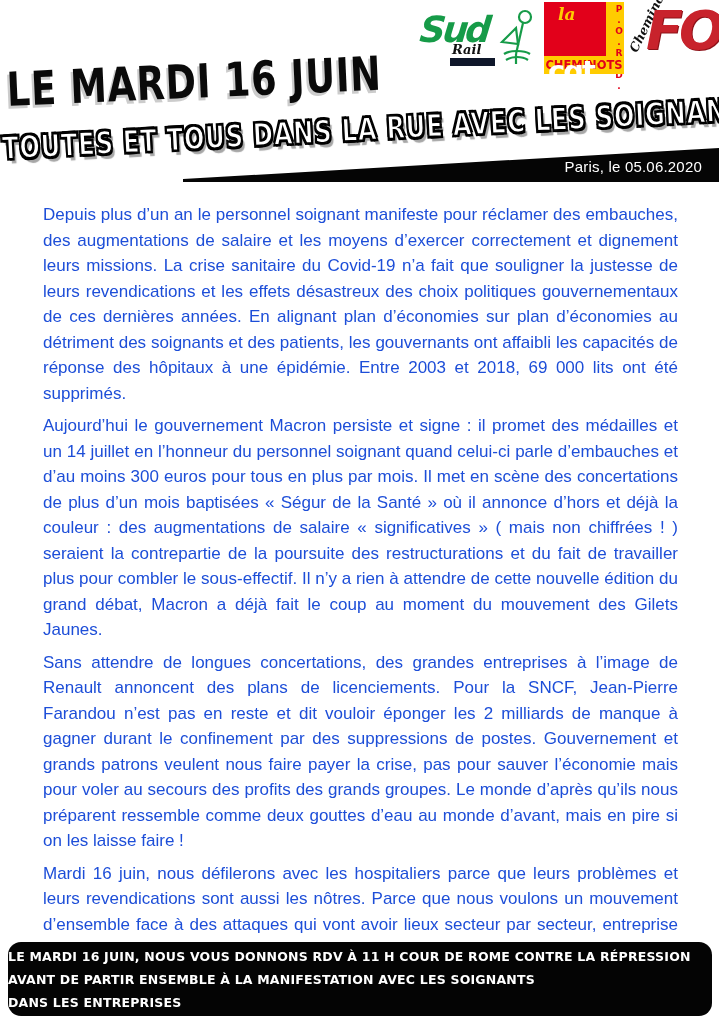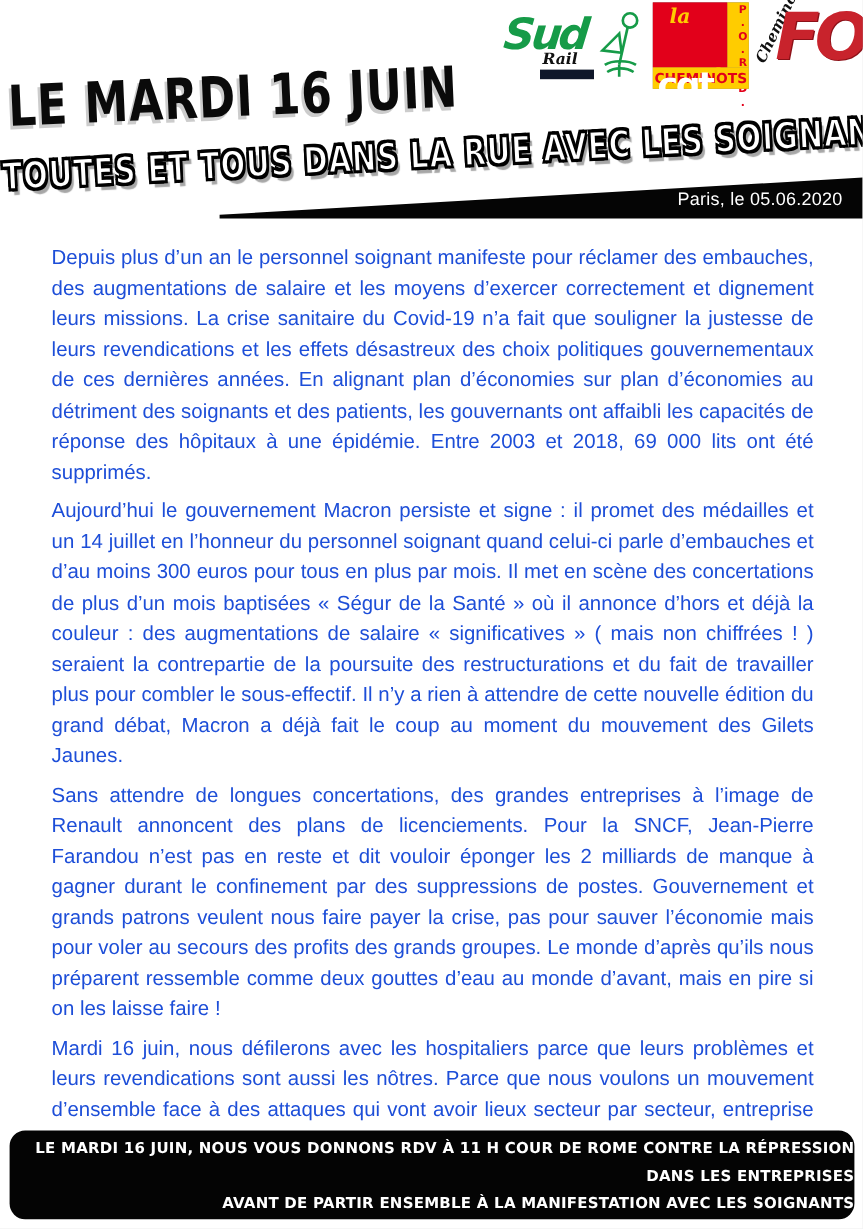--- a/index.html
+++ b/index.html
@@ -95,21 +95,21 @@
     position:absolute; left:43px; top:202px; width:635px;
     font-size:17px; line-height:25.5px; text-align:justify; color:#1d4ed8;
   }
   .body-text p { margin:0 0 7px 0; }
 
   
   .banner {
     position:absolute; left:8px; top:942px; width:704px; height:74px;
     background:#040404; border-radius:13px; z-index:2;
     display:flex; flex-direction:column; justify-content:center;
-    text-align:right; color:#ffffff;
+    text-align:left; color:#ffffff;
     font-family:"DejaVu Sans", sans-serif; font-weight:800;
     font-size:12.5px; line-height:23px; letter-spacing:0.2px;
   }
 </style>
 </head>
 <body>
 
 <div class="page">
 
   <div class="logos">
@@ -157,17 +157,17 @@
 
   <div class="body-text">
     <p>Depuis plus d’un an le personnel soignant manifeste pour réclamer des embauches, des augmentations de salaire et les moyens d’exercer correctement et dignement leurs missions. La crise sanitaire du Covid-19 n’a fait que souligner la justesse de leurs revendications et les effets désastreux des choix politiques gouvernementaux de ces dernières années. En alignant plan d’économies sur plan d’économies au détriment des soignants et des patients, les gouvernants ont affaibli les capacités de réponse des hôpitaux à une épidémie. Entre 2003 et 2018, 69 000 lits ont été supprimés.</p>
     <p>Aujourd’hui le gouvernement Macron persiste et signe : il promet des médailles et un 14 juillet en l’honneur du personnel soignant quand celui-ci parle d’embauches et d’au moins 300 euros pour tous en plus par mois. Il met en scène des concertations de plus d’un mois baptisées « Ségur de la Santé » où il annonce d’hors et déjà la couleur : des augmentations de salaire « significatives » ( mais non chiffrées ! ) seraient la contrepartie de la poursuite des restructurations et du fait de travailler plus pour combler le sous-effectif. Il n’y a rien à attendre de cette nouvelle édition du grand débat, Macron a déjà fait le coup au moment du mouvement des Gilets Jaunes.</p>
     <p>Sans attendre de longues concertations, des grandes entreprises à l’image de Renault annoncent des plans de licenciements. Pour la SNCF, Jean-Pierre Farandou n’est pas en reste et dit vouloir éponger les 2 milliards de manque à gagner durant le confinement par des suppressions de postes. Gouvernement et grands patrons veulent nous faire payer la crise, pas pour sauver l’économie mais pour voler au secours des profits des grands groupes. Le monde d’après qu’ils nous préparent ressemble comme deux gouttes d’eau au monde d’avant, mais en pire si on les laisse faire !</p>
     <p>Mardi 16 juin, nous défilerons avec les hospitaliers parce que leurs problèmes et leurs revendications sont aussi les nôtres. Parce que nous voulons un mouvement d’ensemble face à des attaques qui vont avoir lieux secteur par secteur, entreprise par entreprise. Parce que nous refusons de payer de nos emplois, de nos salaires, de nos congés ou de nos conditions de travail une crise pour laquelle nous ne sommes pour rien.</p>
   </div>
 
   <div class="banner">
     <div>LE MARDI 16 JUIN, NOUS VOUS DONNONS RDV À 11 H COUR DE ROME CONTRE LA RÉPRESSION</div>
+    <div>AVANT DE PARTIR ENSEMBLE À LA MANIFESTATION AVEC LES SOIGNANTS</div>
     <div>DANS LES ENTREPRISES</div>
-    <div>AVANT DE PARTIR ENSEMBLE À LA MANIFESTATION AVEC LES SOIGNANTS</div>
   </div>
 
 </div>
 
 </body></html>

